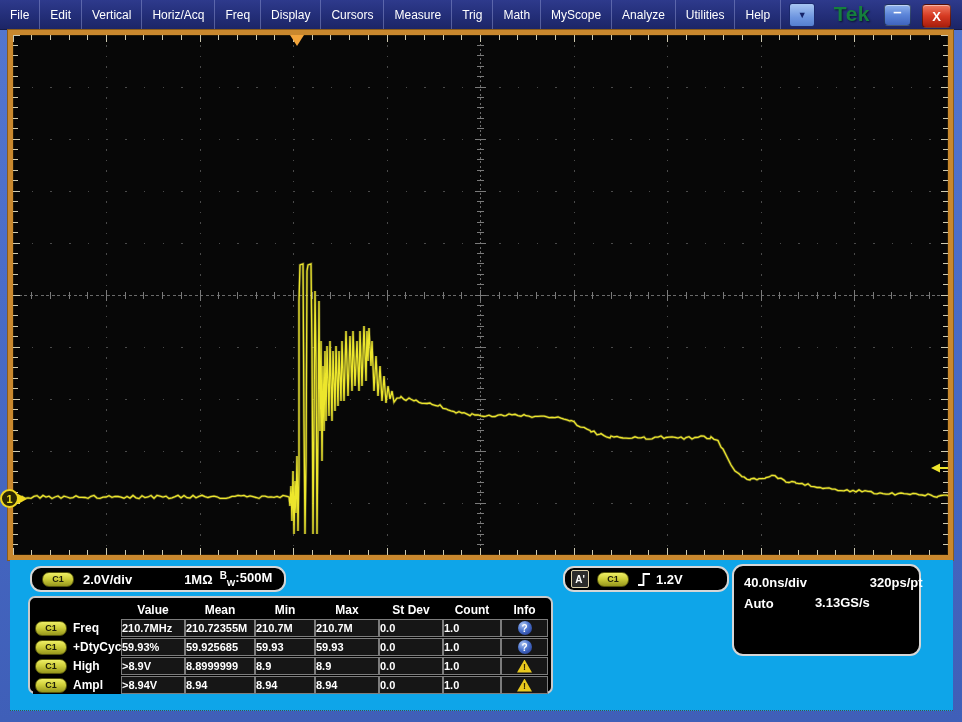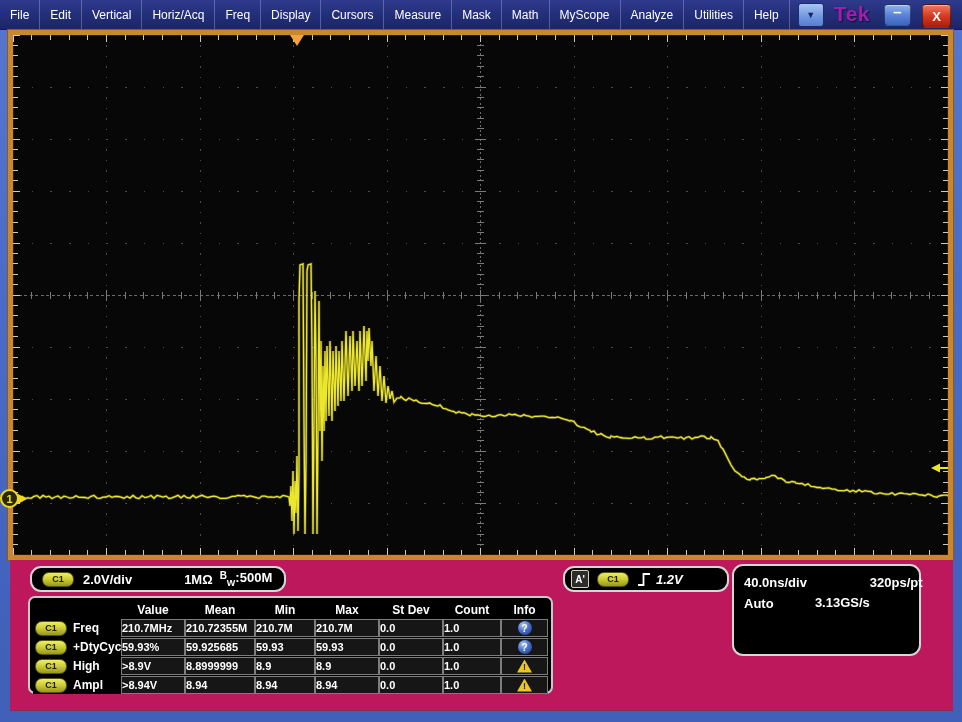--- a/index.html
+++ b/index.html
@@ -20,21 +20,21 @@
     display:flex;align-items:center;padding:0 10px;cursor:default;
     border-right:1px solid rgba(150,160,215,.45);white-space:nowrap;
   }
   .menu-drop-btn{
     margin:3px 0 3px 8px;width:24px;border-radius:3px;align-self:center;height:22px;
     background:linear-gradient(180deg,#a8c6f2 0%,#6e96e0 60%,#5580d0 100%);
     border:1px solid #1c2a6e;display:flex;align-items:center;justify-content:center;
     color:#16246a;font-size:9px;font-weight:bold;
   }
   .logo{
-    position:absolute;right:92px;top:2px;color:#a21caf;font-weight:800;font-size:21px;
+    position:absolute;right:92px;top:2px;color:#15803d;font-weight:800;font-size:21px;
     letter-spacing:.5px;text-shadow:1px 1px 2px rgba(0,0,0,.6);
   }
   .win-btn{
     position:absolute;top:4px;width:27px;height:22px;border-radius:4px;
     display:flex;align-items:center;justify-content:center;color:#fff;font-weight:bold;
     border:1px solid rgba(0,0,0,.5);box-shadow:inset 0 1px 0 rgba(255,255,255,.45);
   }
   .btn-min{right:51px;background:linear-gradient(180deg,#8fb2ec 0%,#5b84d8 50%,#3f64be 100%);font-size:15px;line-height:10px;padding-bottom:6px;box-sizing:border-box;}
   .btn-close{right:11px;background:linear-gradient(180deg,#ef7a62 0%,#d63a22 50%,#a81d0c 100%);font-size:13px;}
   
@@ -56,21 +56,21 @@
   .ch1-marker .bubble{
     width:15px;height:15px;border-radius:50%;border:2px solid #f0d820;background:#2b2703;
     color:#f4e41e;font-size:11px;font-weight:bold;display:flex;align-items:center;justify-content:center;
   }
   .ch1-marker .head{
     width:0;height:0;border-left:9px solid #f0d820;
     border-top:5px solid transparent;border-bottom:5px solid transparent;margin-left:-1px;
   }
   
   .bottom-panel{
-    position:absolute;left:10px;top:560px;width:943px;height:151px;background:#be185d;
+    position:absolute;left:10px;top:560px;width:943px;height:151px;background:#0ea5e9;
     border-bottom:1px dotted #4a4a4a;box-sizing:border-box;color:#fff;
   }
   .robox{
     position:absolute;border:2px solid #d6d6d6;border-radius:11px;background:#000;
     display:flex;align-items:center;box-sizing:border-box;font-weight:bold;font-size:13px;
   }
   .ch-box{left:20px;top:6px;width:256px;height:26px;padding:0 10px;}
   .trig-box{left:553px;top:6px;width:166px;height:26px;padding:0 6px;}
   .horiz-box{left:722px;top:4px;width:189px;height:92px;display:block;padding:6px 10px;}
   .badge{
@@ -118,21 +118,21 @@
 <div class="menubar">
   <div id="menu-items" style="display:flex;align-items:stretch;">
       <div class="menu-item">File</div>
       <div class="menu-item">Edit</div>
       <div class="menu-item">Vertical</div>
       <div class="menu-item">Horiz/Acq</div>
       <div class="menu-item">Freq</div>
       <div class="menu-item">Display</div>
       <div class="menu-item">Cursors</div>
       <div class="menu-item">Measure</div>
-      <div class="menu-item">Mask</div>
+      <div class="menu-item">Trig</div>
       <div class="menu-item">Math</div>
       <div class="menu-item">MyScope</div>
       <div class="menu-item">Analyze</div>
       <div class="menu-item">Utilities</div>
       <div class="menu-item">Help</div>
     </div>
   <div class="menu-drop-btn">
     <span>▼</span>
   </div>
 </div>
@@ -494,21 +494,21 @@
   </div>
 
   <div class="robox trig-box">
     <span class="a-badge">A'</span>
     <span class="badge" style="margin-left:8px;">C1</span>
     <span style="margin-left:8px;display:inline-flex;">
       <svg width="14" height="17" viewBox="0 0 14 17">
           <path d="M1 14 H6.5 V3 H13" stroke="#ffffff" fill="none" stroke-width="1.8"></path>
         </svg>
     </span>
-    <span style="margin-left:5px;font-style:italic;">1.2V</span>
+    <span style="margin-left:5px;">1.2V</span>
   </div>
 
   <div class="robox horiz-box">
     <div class="hrow">
       <span>40.0ns/div</span>
       <span style="margin-left:8px;margin-top:40px;">3.13GS/s</span>
       <span style="margin-left:auto;">320ps/pt</span>
     </div>
     <div class="hrow">
       <span>Auto</span>

